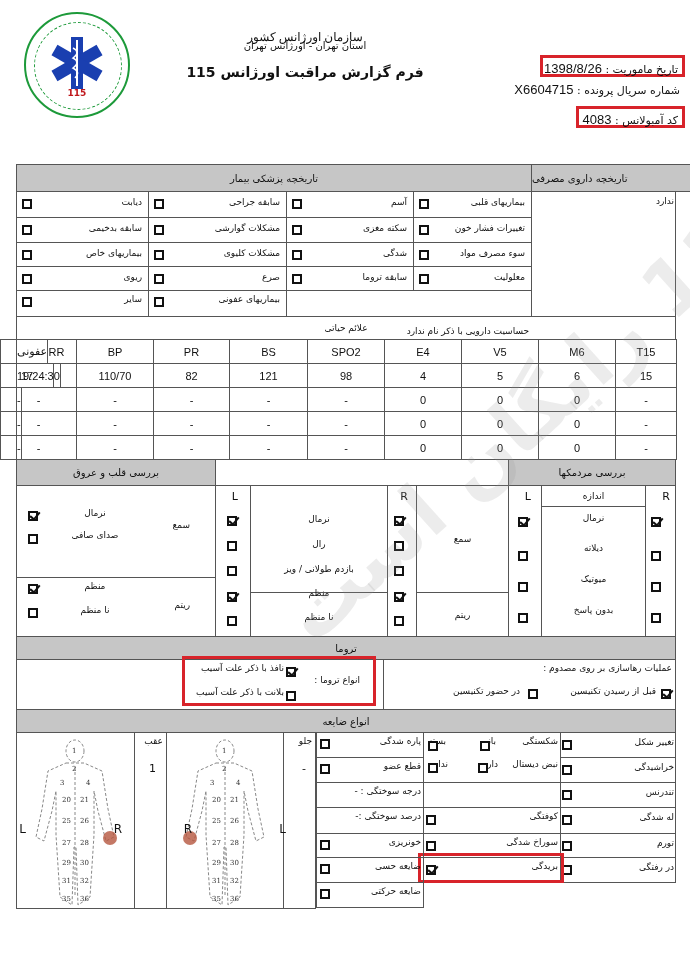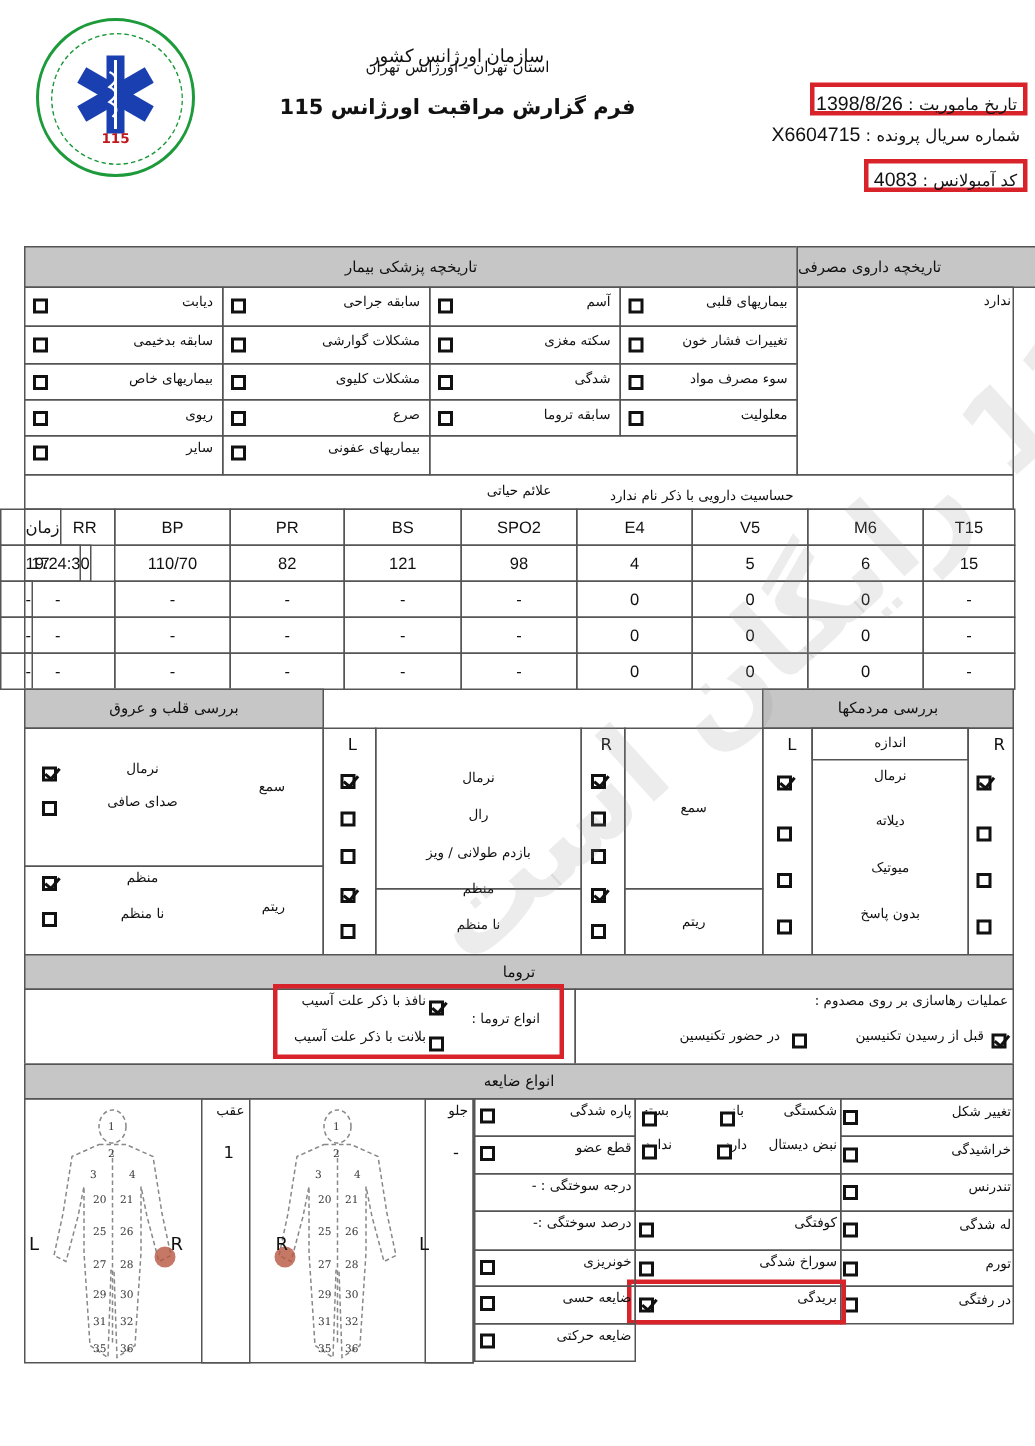--- a/index.html
+++ b/index.html
@@ -164,21 +164,21 @@
     <div class="cell vs" style="left: 76px; top: 339px; width: 78px; height: 25px;">BP</div>
     <div class="cell vs" style="left: 76px; top: 363px; width: 78px; height: 25px;">110/70</div>
     <div class="cell vs" style="left: 76px; top: 387px; width: 78px; height: 25px;">-</div>
     <div class="cell vs" style="left: 76px; top: 411px; width: 78px; height: 25px;">-</div>
     <div class="cell vs" style="left: 76px; top: 435px; width: 78px; height: 25px;">-</div>
     <div class="cell vs" style="left: 0px; top: 339px; width: 77px; height: 25px; padding-left: 36px;">RR</div>
     <div class="cell vs" style="left: 0px; top: 363px; width: 54px; height: 25px;">17</div>
     <div class="cell vs" style="left: 0px; top: 387px; width: 77px; height: 25px;">-</div>
     <div class="cell vs" style="left: 0px; top: 411px; width: 77px; height: 25px;">-</div>
     <div class="cell vs" style="left: 0px; top: 435px; width: 77px; height: 25px;">-</div>
-    <div class="cell vs" style="left: 16px; top: 339px; height: 25px;">زمان</div>
+    <div class="cell vs" style="left: 16px; top: 339px; height: 25px;">عفونی</div>
     <div class="cell vs" style="left: 16px; top: 363px; height: 25px;">19:24:30</div>
     <div class="cell vs" style="left: 16px; top: 387px; height: 25px;">-</div>
     <div class="cell vs" style="left: 16px; top: 411px; height: 25px;">-</div>
     <div class="cell vs" style="left: 16px; top: 435px; height: 25px;">-</div>
     <div class="cell hdr" style="left: 508px; top: 459px; width: 168px; height: 27px;">بررسی مردمکها</div>
     <div class="cell hdr" style="left: 16px; top: 459px; width: 200px; height: 27px;">بررسی قلب و عروق</div>
     <div class="cell" style="left: 645px; top: 485px; width: 31px; height: 152px;"></div>
     <div class="cell" style="left: 541px; top: 485px; width: 105px; height: 152px;"></div>
     <div class="cell" style="left: 541px; top: 485px; width: 105px; height: 22px;">اندازه</div>
     <div class="cell" style="left: 508px; top: 485px; width: 34px; height: 152px;"></div>

